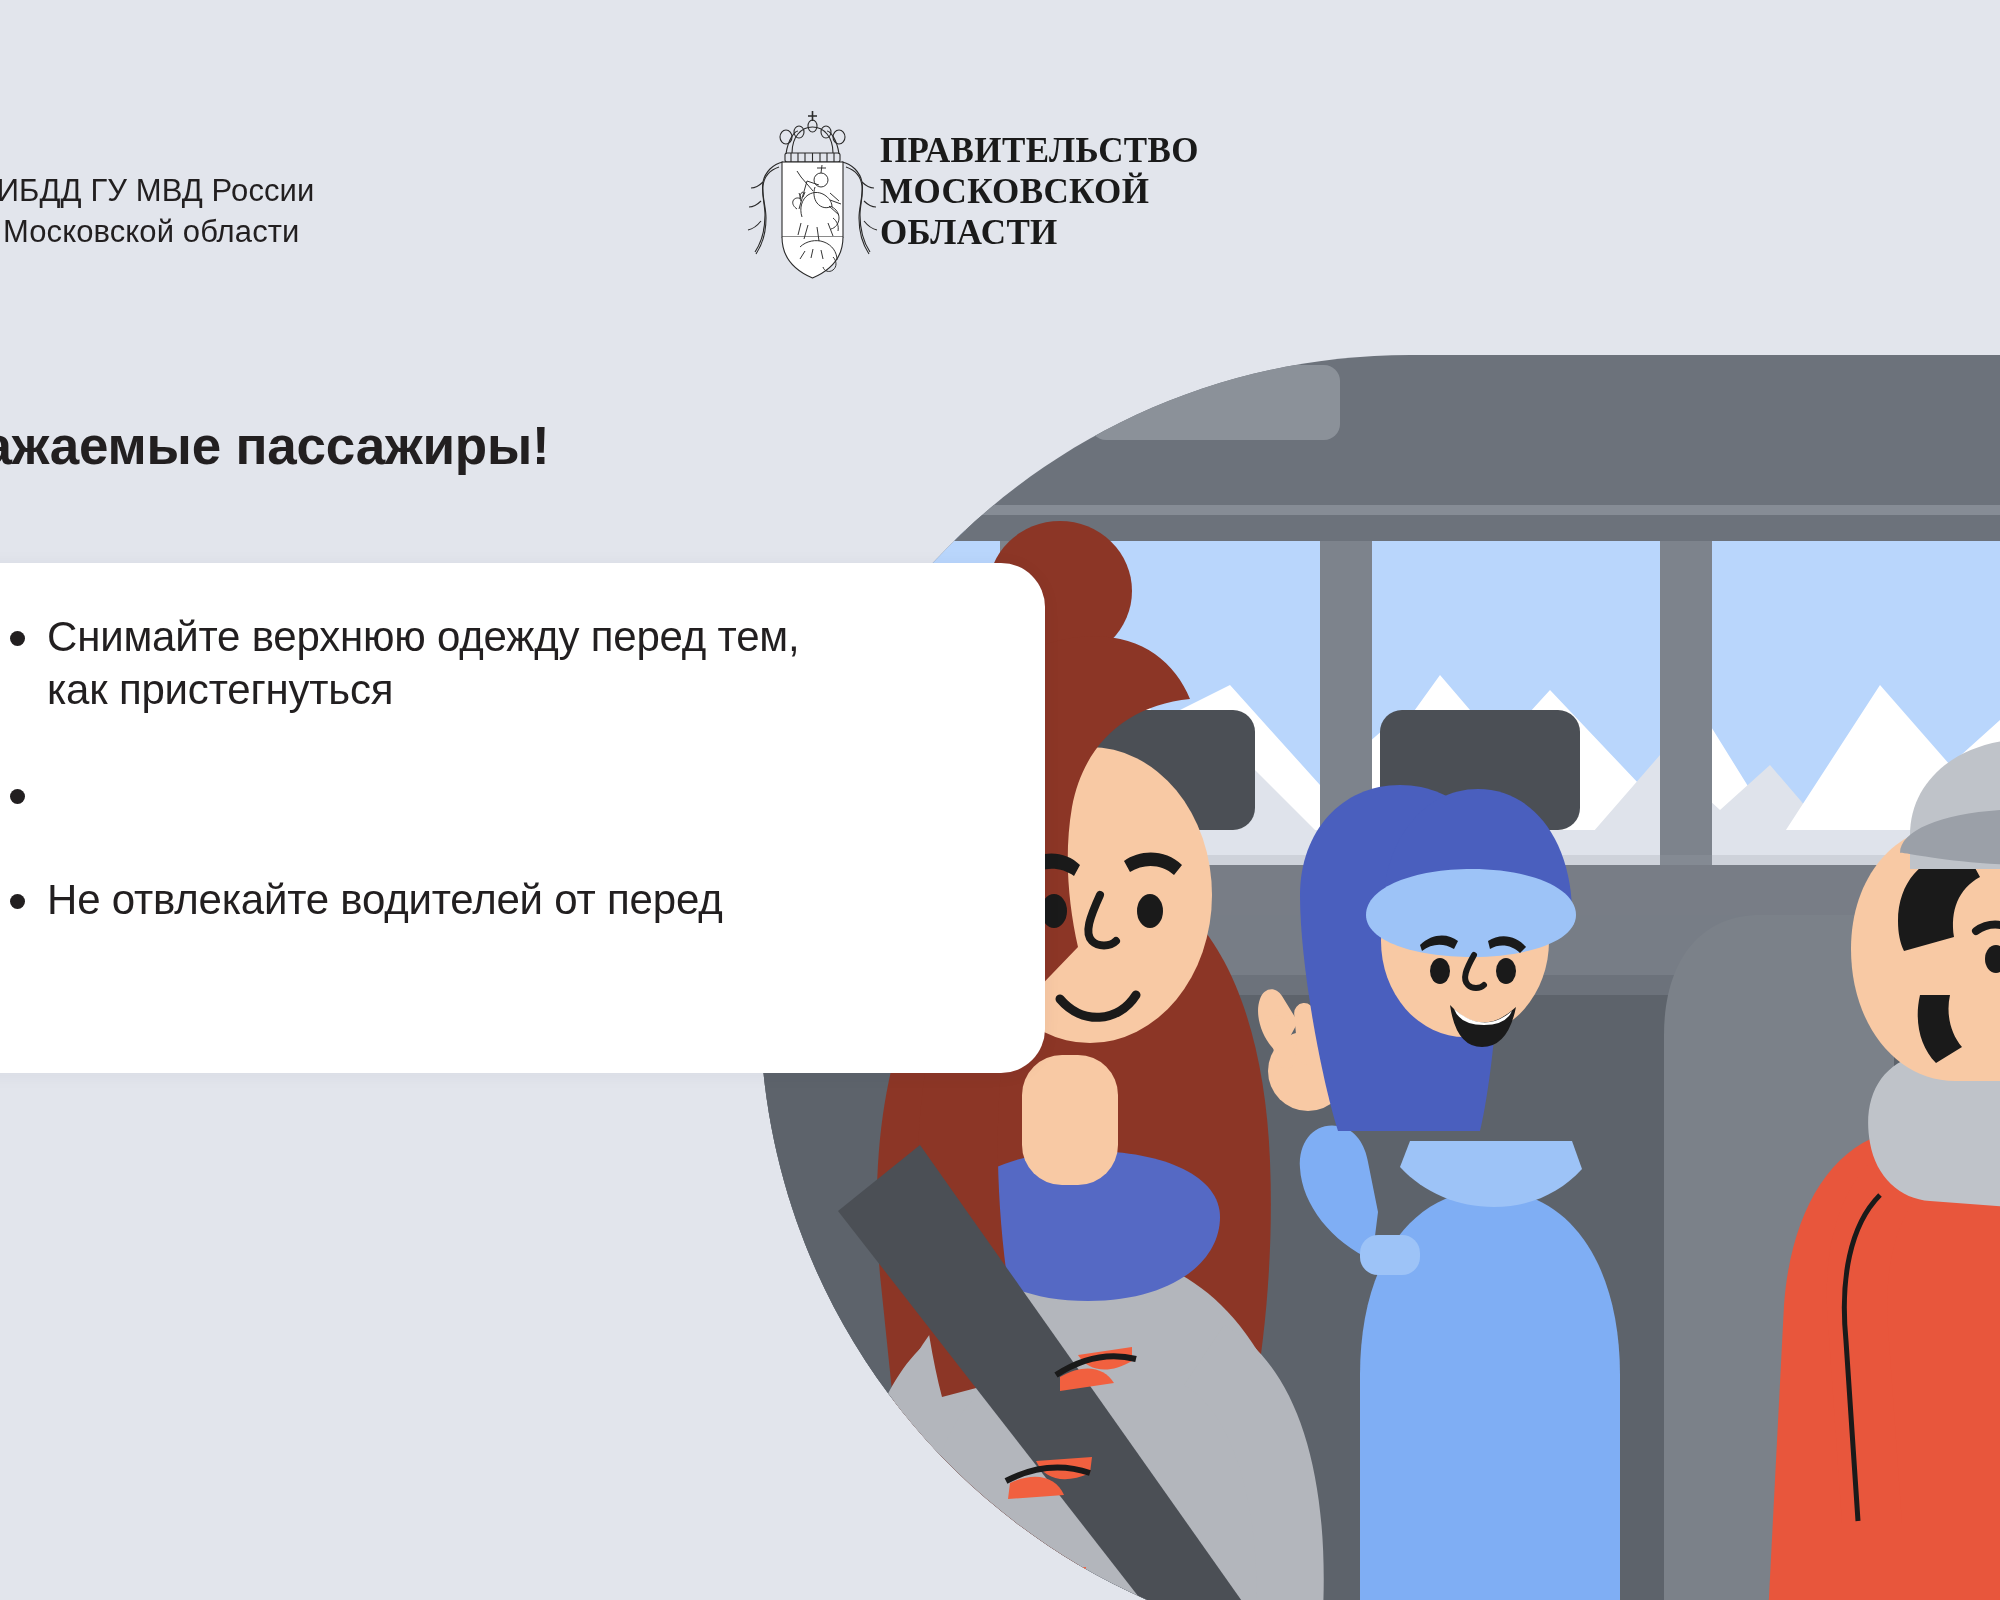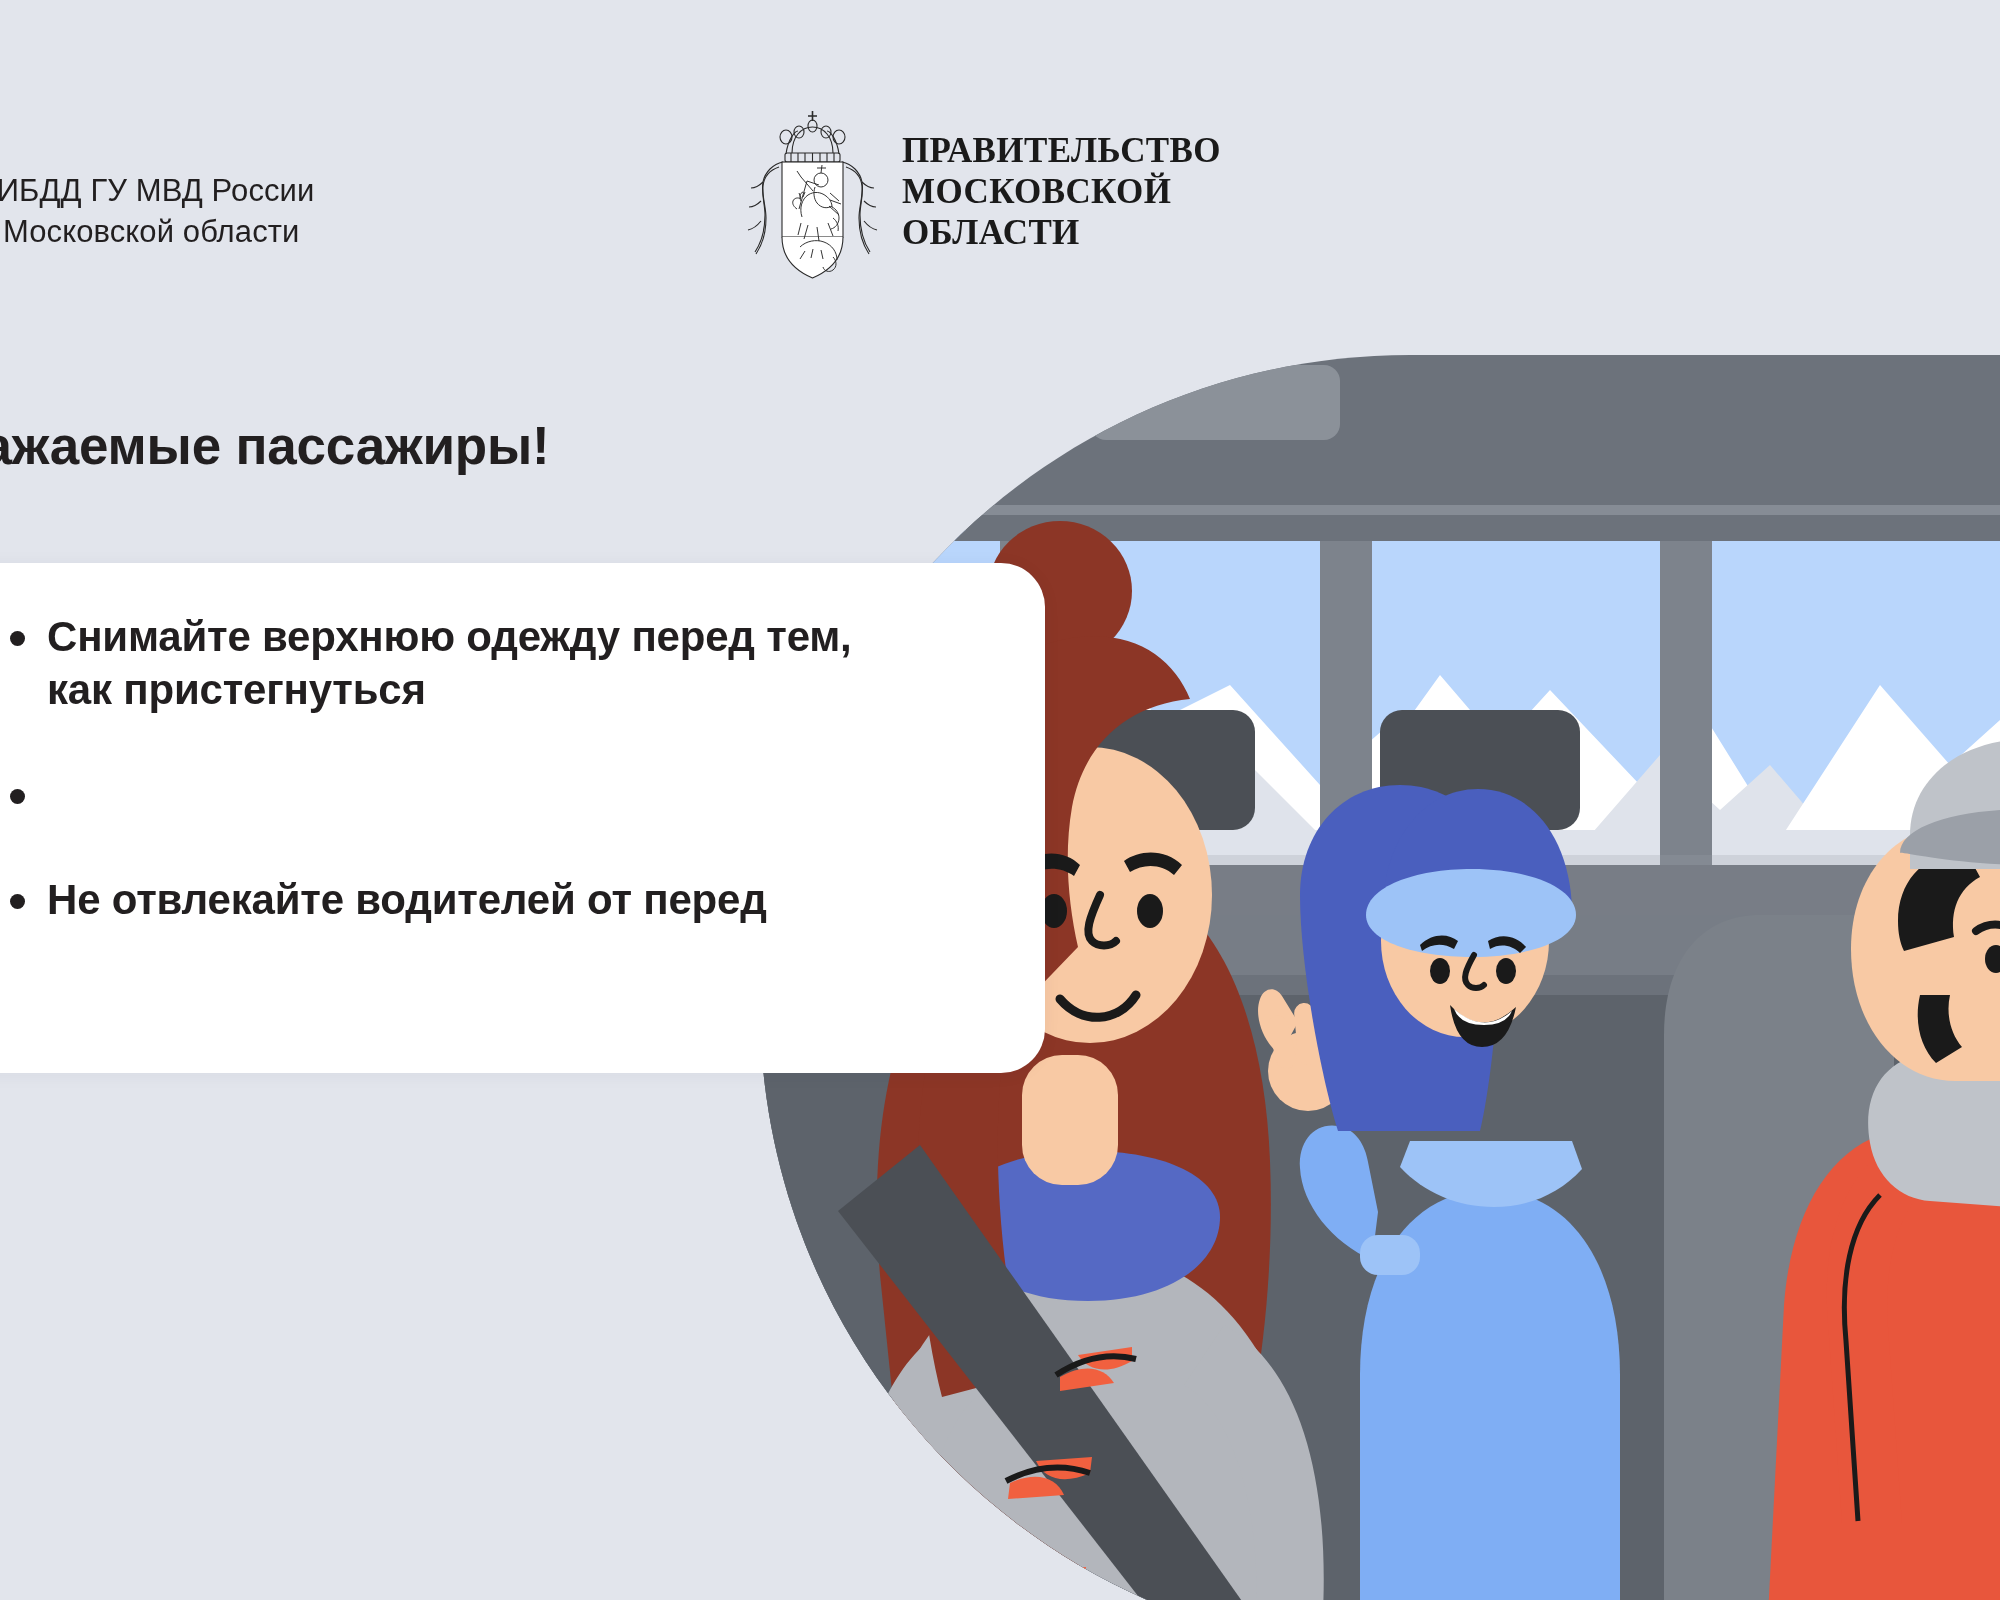--- a/index.html
+++ b/index.html
@@ -11,21 +11,21 @@
   .stage{position:absolute;inset:0;overflow:hidden;}
 
   
   .gibdd{
     position:absolute;left:-40px;top:170px;width:420px;
     font-size:31px;line-height:1.33;color:#221F20;font-weight:400;
     letter-spacing:.1px;
   }
   .gibdd div{white-space:nowrap;}
 
-  .gov{position:absolute;left:745px;top:105px;display:flex;align-items:center;gap:22px;}
+  .gov{position:absolute;left:745px;top:105px;display:flex;align-items:center;}
   .gov-crest{width:135px;height:175px;flex:0 0 auto;}
   .gov-text{
     font-family:"Liberation Serif",serif;font-weight:700;
     font-size:35px;line-height:1.17;color:#1A1A1A;letter-spacing:.4px;
   }
   .gov-text div{white-space:nowrap;}
 
   
   .headline{
     position:absolute;left:-80px;top:415px;
@@ -45,21 +45,21 @@
     display:flex;flex-direction:column;gap:52px;
   }
   .bullet{
     display:flex;gap:22px;align-items:flex-start;
   }
   .bullet .dot{
     width:15px;height:15px;border-radius:50%;background:#221F20;
     margin-top:20px;flex:0 0 auto;
   }
   .bullet .txt{
-    font-size:42px;line-height:1.26;color:#221F20;font-weight:700;
+    font-size:42px;line-height:1.26;color:#221F20;font-weight:400;
     letter-spacing:-.2px;
   }
 
   
   .illus{position:absolute;left:760px;top:355px;width:1300px;height:1300px;z-index:2;}
   .illus svg{display:block;}
 </style>
 </head>
 <body>
 

